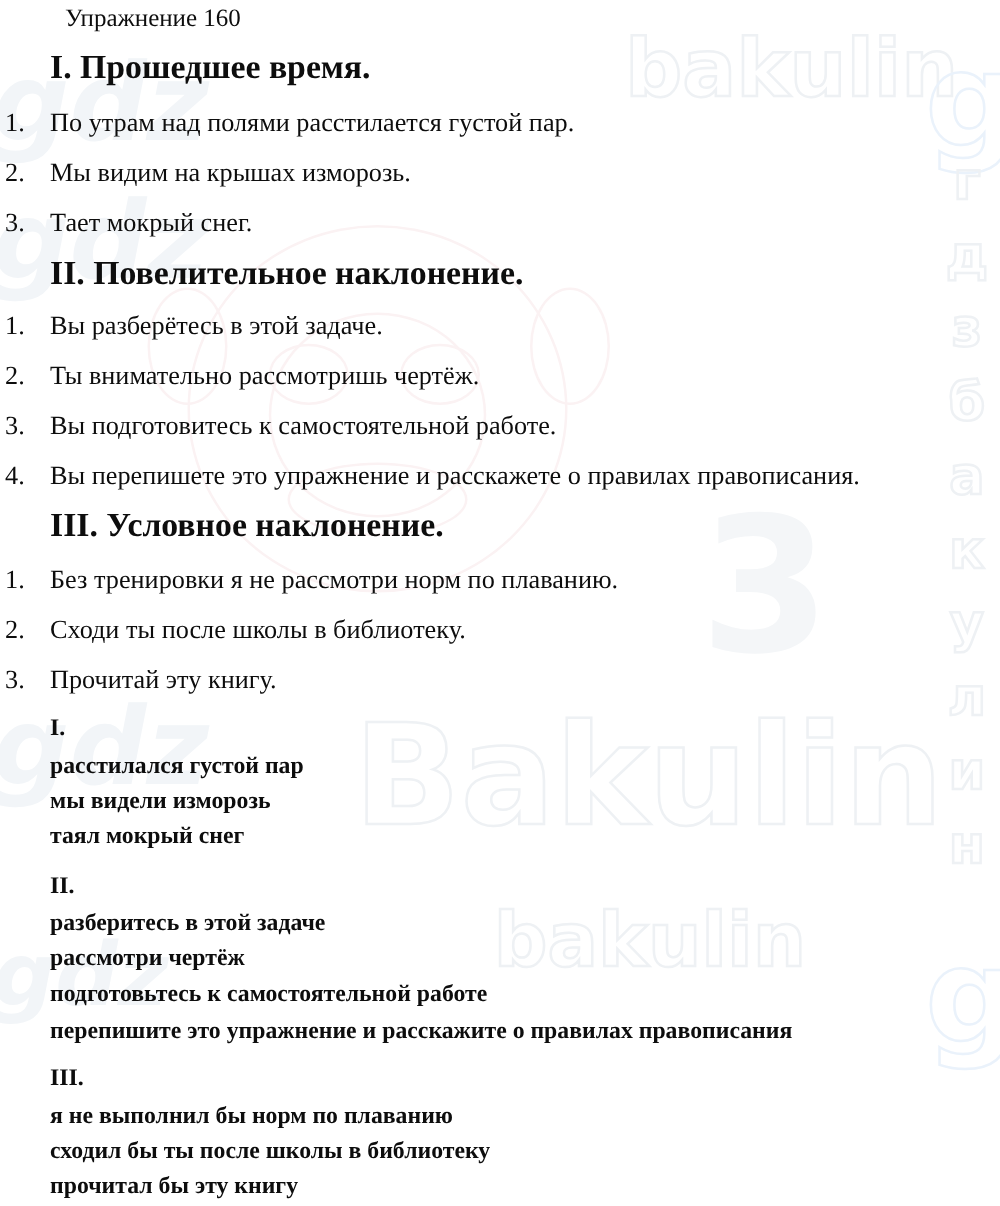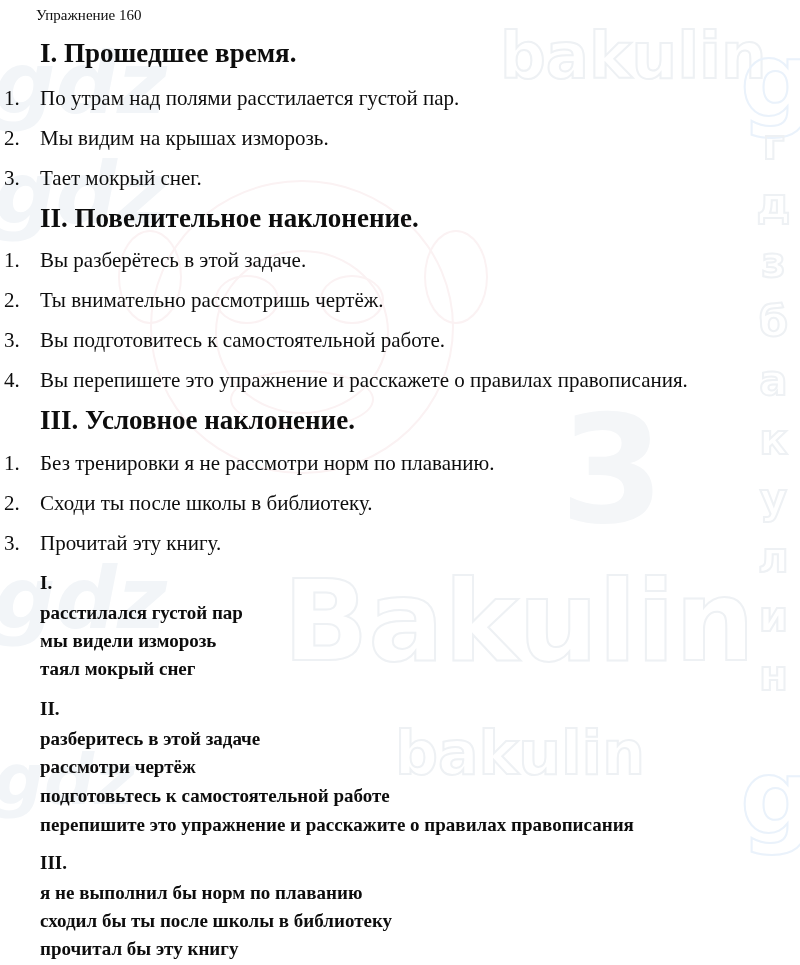--- a/index.html
+++ b/index.html
@@ -59,23 +59,23 @@
     border: 2px solid #fbf2f3;
   }
 
   
   #content {
     position: relative;
     z-index: 2;
   }
   .exercise-title {
     position: absolute;
-    left: 36px;
+    left: 52px;
     top: 2px;
-    font-size: 15px;
+    font-size: 20px;
     line-height: 26px;
     white-space: nowrap;
   }
   .section-heading {
     position: absolute;
     left: 40px;
     font-weight: bold;
     font-size: 27px;
     line-height: 26px;
     white-space: nowrap;

